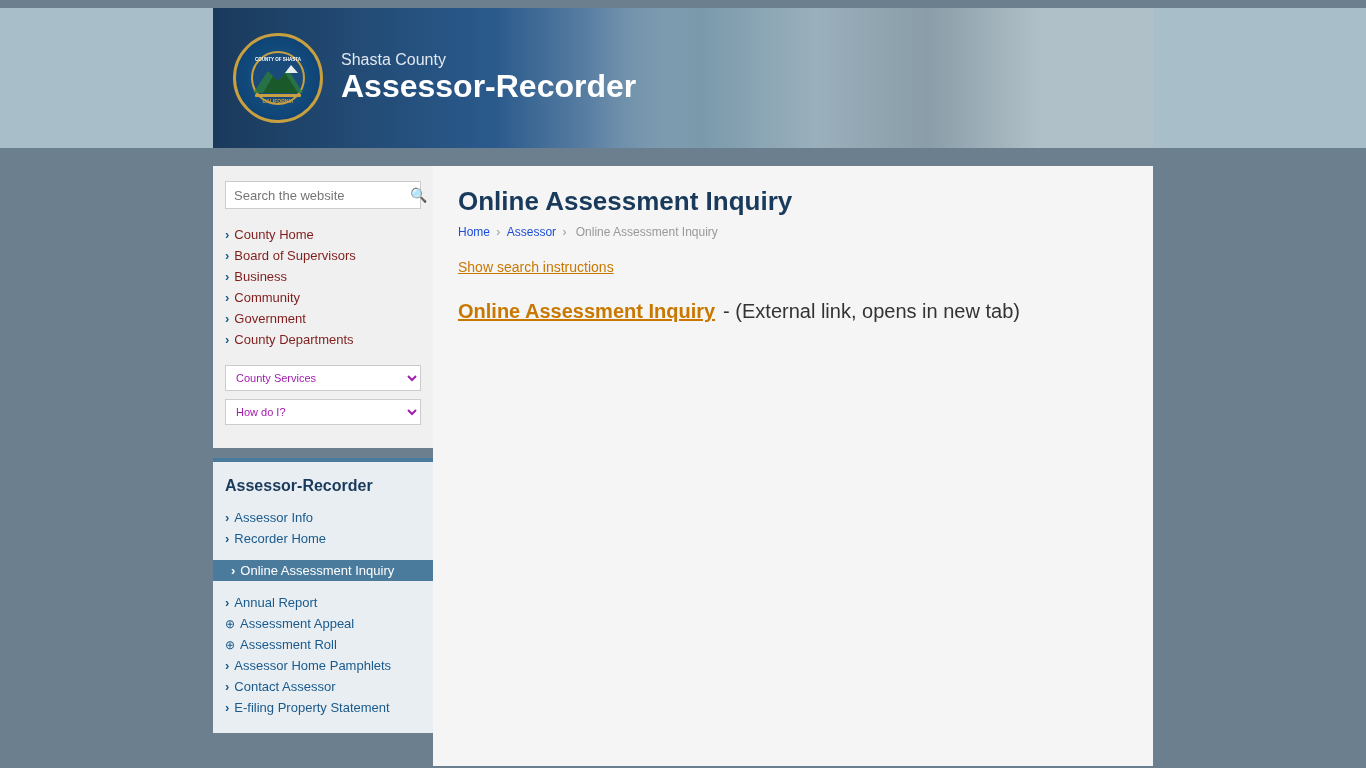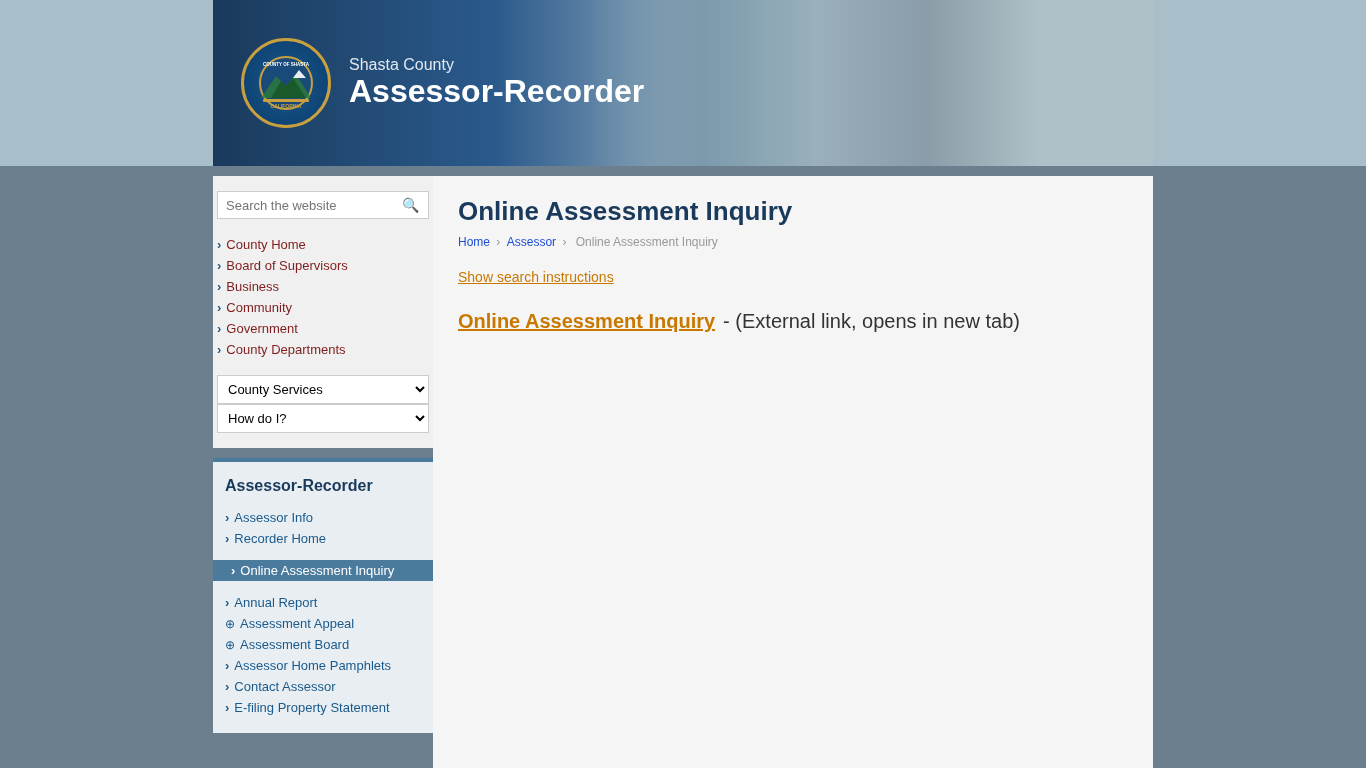--- a/index.html
+++ b/index.html
@@ -9,26 +9,26 @@
       font-size: 14px;
     }
 
     
     .header-wrapper {
       background-color: #a8bec9;
       padding: 0;
     }
     .header {
       width: 940px;
-      margin: 0 auto;
+      margin: 8px auto;
       background: linear-gradient(to right, #1a3a5c 0%, #2a5a8c 30%, #b8c8d0 60%, #c8d4d8 100%);
-      height: 166px;
-      display: flex;
-      align-items: center;
-      padding: 10px 28px;
+      height: 140px;
+      display: flex;
+      align-items: center;
+      padding: 10px 20px;
       position: relative;
       overflow: hidden;
     }
     .header-bg {
       position: absolute;
       right: 0;
       top: 0;
       width: 60%;
       height: 100%;
       background: linear-gradient(to right, transparent, #7a9aac 20%, #9ab0bc 40%, #8a9da8 60%, #b0c0c8 80%);
@@ -82,21 +82,21 @@
       padding: 10px 0 20px 0;
     }
 
     
     .sidebar {
       width: 220px;
       flex-shrink: 0;
     }
     .sidebar-nav {
       background-color: #f0f0f0;
-      padding: 15px 4px;
+      padding: 15px 12px;
       margin-bottom: 10px;
     }
     .search-box {
       display: flex;
       align-items: center;
       border: 1px solid #ccc;
       background: white;
       padding: 5px 8px;
       margin-bottom: 15px;
     }
@@ -128,24 +128,25 @@
     }
     .nav-list li a::before {
       content: "›";
       margin-right: 5px;
       font-weight: bold;
       color: #1a5a8c;
     }
     .dropdown-select {
       width: 100%;
       padding: 5px 6px;
-      font-size: 13px;
+      font-size: 11px;
       border: 1px solid #ccc;
       background: white;
-      color: #000000;
+      color: #a21caf;
+      margin-bottom: 8px;
       cursor: pointer;
     }
 
     
     .sidebar-section {
       background-color: #e8eef2;
       border-top: 4px solid #4a7a9c;
       padding: 15px 12px;
     }
     .sidebar-section-title {
@@ -327,21 +328,21 @@
           <a href="#" class="arrow-before active">Online Assessment Inquiry</a>
         </li>
         <li class="divider"></li>
         <li>
           <a href="#" class="arrow-before">Annual Report</a>
         </li>
         <li>
           <a href="#" class="gear-before">Assessment Appeal</a>
         </li>
         <li>
-          <a href="#" class="gear-before">Assessment Board</a>
+          <a href="#" class="gear-before">Assessment Roll</a>
         </li>
         <li>
           <a href="#" class="arrow-before">Assessor Home Pamphlets</a>
         </li>
         <li>
           <a href="#" class="arrow-before">Contact Assessor</a>
         </li>
         <li>
           <a href="#" class="arrow-before">E-filing Property Statement</a>
         </li>

